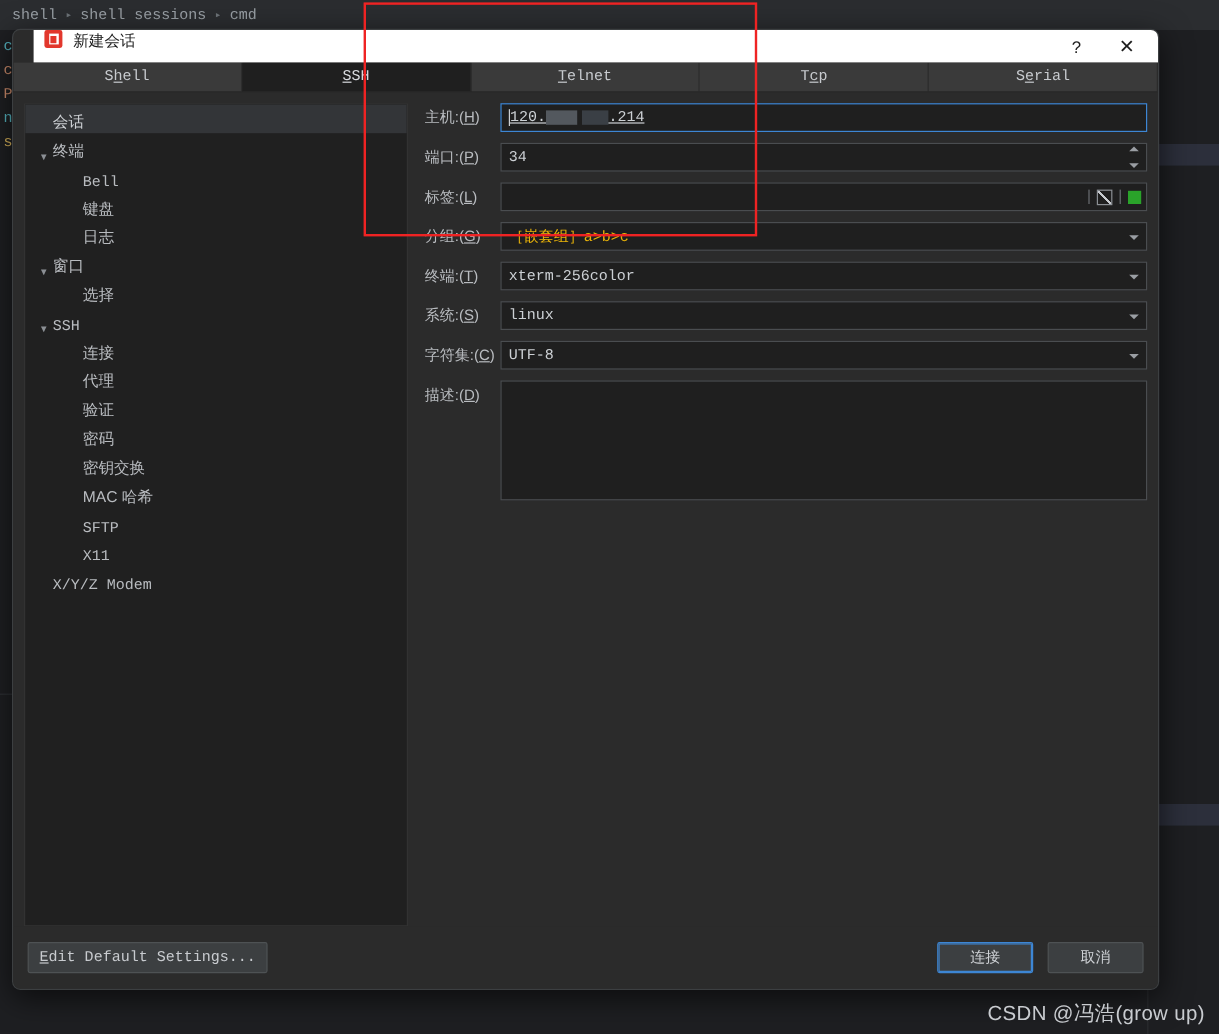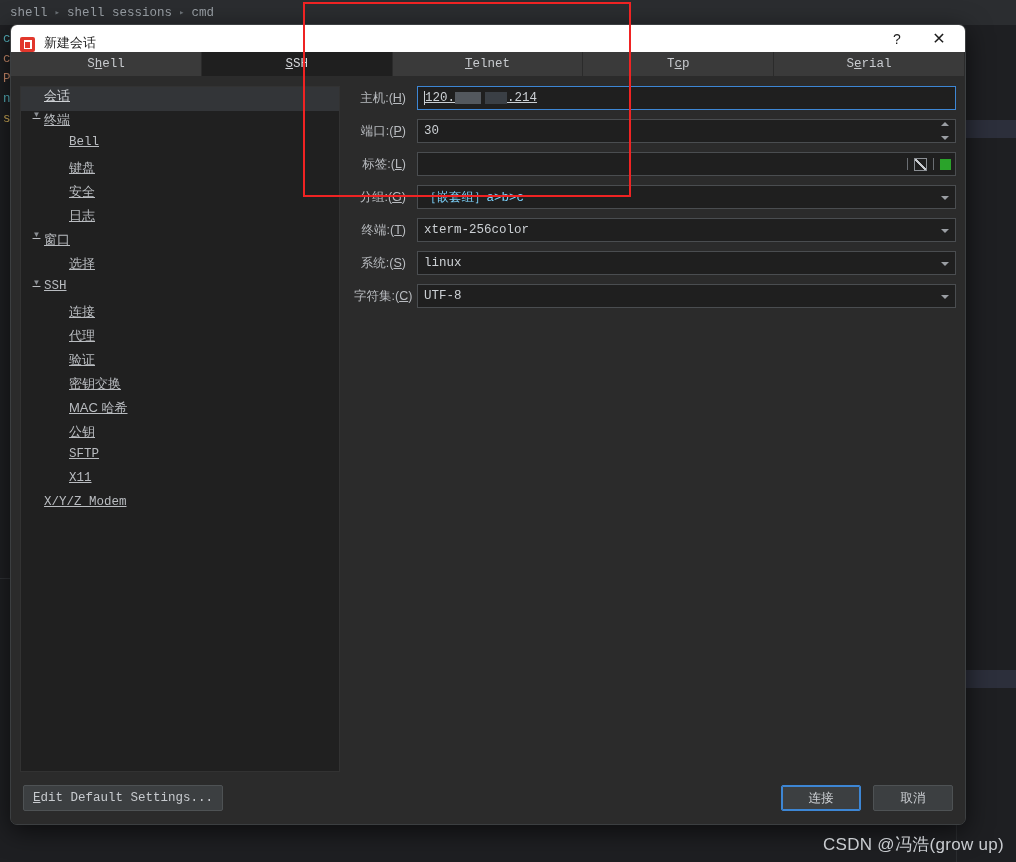--- a/index.html
+++ b/index.html
@@ -53,22 +53,23 @@
     border: 1px solid #3c3f41;
     border-radius: 7px;
     box-shadow: 0 6px 26px rgba(0,0,0,.62);
     overflow: hidden;
     display: flex; flex-direction: column;
   }
 
   
   #titlebar {
     height: 27px; background: #ffffff; flex: 0 0 27px;
-    display: flex; align-items: flex-end; position: relative;
+    display: flex; align-items: flex-start; position: relative;
     padding-left: 9px;
+    margin-left: 17px;
   }
   #app-icon {
     width: 15px; height: 15px; border-radius: 2px;
     background: #e2372c; position: relative; flex: 0 0 15px;
   }
   #app-icon::after {
     content: ""; position: absolute; left: 3.5px; top: 3px;
     width: 8px; height: 9px; background: #ffffff;
   }
   #app-icon::before {
@@ -103,58 +104,58 @@
 
   
   #dlg-body { flex: 1 1 auto; display: flex; min-height: 0; background: #2b2b2b; }
 
   #sidebar {
     width: 320px; flex: 0 0 320px; margin: 9px 0 0 9px;
     background: #202020; border: 1px solid #323232;
     overflow: hidden; position: relative;
   }
   .tree-row {
-    display: flex; align-items: flex-start; height: 24px;
+    display: flex; align-items: flex-end; height: 24px;
     font-size: 13px; color: #b9bcc0; cursor: default; user-select: none;
-    padding-left: 8px; white-space: nowrap; text-decoration: underline;
+    padding-left: 8px; white-space: nowrap;
   }
   .tree-row.selected { background: #333538; color: #ced1d5; }
   .tree-row .arrow {
     width: 15px; flex: 0 0 15px; display: inline-block;
     text-align: center; color: #8b8f94; font-size: 8px; line-height: 1;
   }
   .tree-row .arrow.empty { visibility: hidden; }
   .tree-row.lvl0 { padding-left: 8px; }
   .tree-row.lvl1 { padding-left: 33px; }
   .tree-row .lbl-mono {
     font-family: "Liberation Mono", "DejaVu Sans Mono", monospace;
     font-size: 12.5px;
   }
 
   
   #form {
     flex: 1 1 auto; padding: 9px 9px 0 14px; min-width: 0;
   }
   .frow { display: flex; align-items: flex-start; margin-bottom: 9px; }
   .flabel {
-    width: 63px; flex: 0 0 63px; text-align: right; padding-right: 11px;
+    width: 63px; flex: 0 0 63px; text-align: left; padding-right: 11px;
     font-size: 12.5px; color: #b9bcc0; line-height: 24px;
     font-family: "Liberation Sans", "DejaVu Sans", sans-serif;
     white-space: nowrap;
   }
   .flabel .mn { text-decoration: underline; }
   .fctl {
     flex: 1 1 auto; min-width: 0; position: relative;
     height: 24px; background: #1f1f1f; border: 1px solid #4a4d50;
     display: flex; align-items: center;
     font-family: "Liberation Mono", "DejaVu Sans Mono", monospace;
     font-size: 12.5px; color: #ccd0d4; padding: 0 6px;
   }
   .fctl.focused { border-color: #3d86d4; text-decoration: underline; }
-  .fctl .ph { color: #7dd3fc; }
+  .fctl .ph { color: #eab308; }
   .caret {
     display: inline-block; width: 1px; height: 14px; background: #ccd0d4;
     margin-right: 0px;
   }
   .redact { display: inline-block; height: 12px; background: #53585e; vertical-align: -1px; }
 
   .spin {
     position: absolute; right: 3px; top: 2px; width: 11px; height: 18px;
     display: flex; flex-direction: column; justify-content: space-between;
   }
@@ -306,24 +307,20 @@
         <div class="tree-row lvl1">
           <span class="arrow empty">▼</span>
           <span class="lbl-mono">Bell</span>
         </div>
         <div class="tree-row lvl1">
           <span class="arrow empty">▼</span>
           <span>键盘</span>
         </div>
         <div class="tree-row lvl1">
           <span class="arrow empty">▼</span>
-          <span>安全</span>
-        </div>
-        <div class="tree-row lvl1">
-          <span class="arrow empty">▼</span>
           <span>日志</span>
         </div>
         <div class="tree-row lvl0">
           <span class="arrow">▼</span>
           <span>窗口</span>
         </div>
         <div class="tree-row lvl1">
           <span class="arrow empty">▼</span>
           <span>选择</span>
         </div>
@@ -338,29 +335,29 @@
         <div class="tree-row lvl1">
           <span class="arrow empty">▼</span>
           <span>代理</span>
         </div>
         <div class="tree-row lvl1">
           <span class="arrow empty">▼</span>
           <span>验证</span>
         </div>
         <div class="tree-row lvl1">
           <span class="arrow empty">▼</span>
+          <span>密码</span>
+        </div>
+        <div class="tree-row lvl1">
+          <span class="arrow empty">▼</span>
           <span>密钥交换</span>
         </div>
         <div class="tree-row lvl1">
           <span class="arrow empty">▼</span>
           <span>MAC 哈希</span>
-        </div>
-        <div class="tree-row lvl1">
-          <span class="arrow empty">▼</span>
-          <span>公钥</span>
         </div>
         <div class="tree-row lvl1">
           <span class="arrow empty">▼</span>
           <span class="lbl-mono">SFTP</span>
         </div>
         <div class="tree-row lvl1">
           <span class="arrow empty">▼</span>
           <span class="lbl-mono">X11</span>
         </div>
         <div class="tree-row lvl0">
@@ -378,21 +375,21 @@
             <span>120.</span>
             <span class="redact" style="width:26px"></span>
             <span class="redact" style="width:22px;background:#3a3f45;margin-left:4px"></span>
             <span>.214</span>
         </div>
       </div>
 
       <div class="frow">
         <div class="flabel">端口:(<span class="mn">P</span>)</div>
         <div class="fctl">
-          <span>30</span>
+          <span>34</span>
           <span class="spin">
             <i class="up"></i>
             <i class="dn"></i>
           </span>
         </div>
       </div>
 
       <div class="frow">
         <div class="flabel">标签:(<span class="mn">L</span>)</div>
         <div class="fctl">
@@ -431,20 +428,24 @@
       </div>
 
       <div class="frow">
         <div class="flabel">字符集:(<span class="mn">C</span>)</div>
         <div class="fctl">
           <span>UTF-8</span>
           <span class="combo-arrow"></span>
         </div>
       </div>
 
+      <div class="frow desc">
+        <div class="flabel">描述:(<span class="mn">D</span>)</div>
+        <div class="fctl textarea"></div>
+      </div>
 
     </div>
   </div>
 
   <div id="footer">
     <div id="edit-defaults">
         <span class="mn">E</span>
         <span>dit Default Settings...</span>
       </div>
     <div class="spacer"></div>

